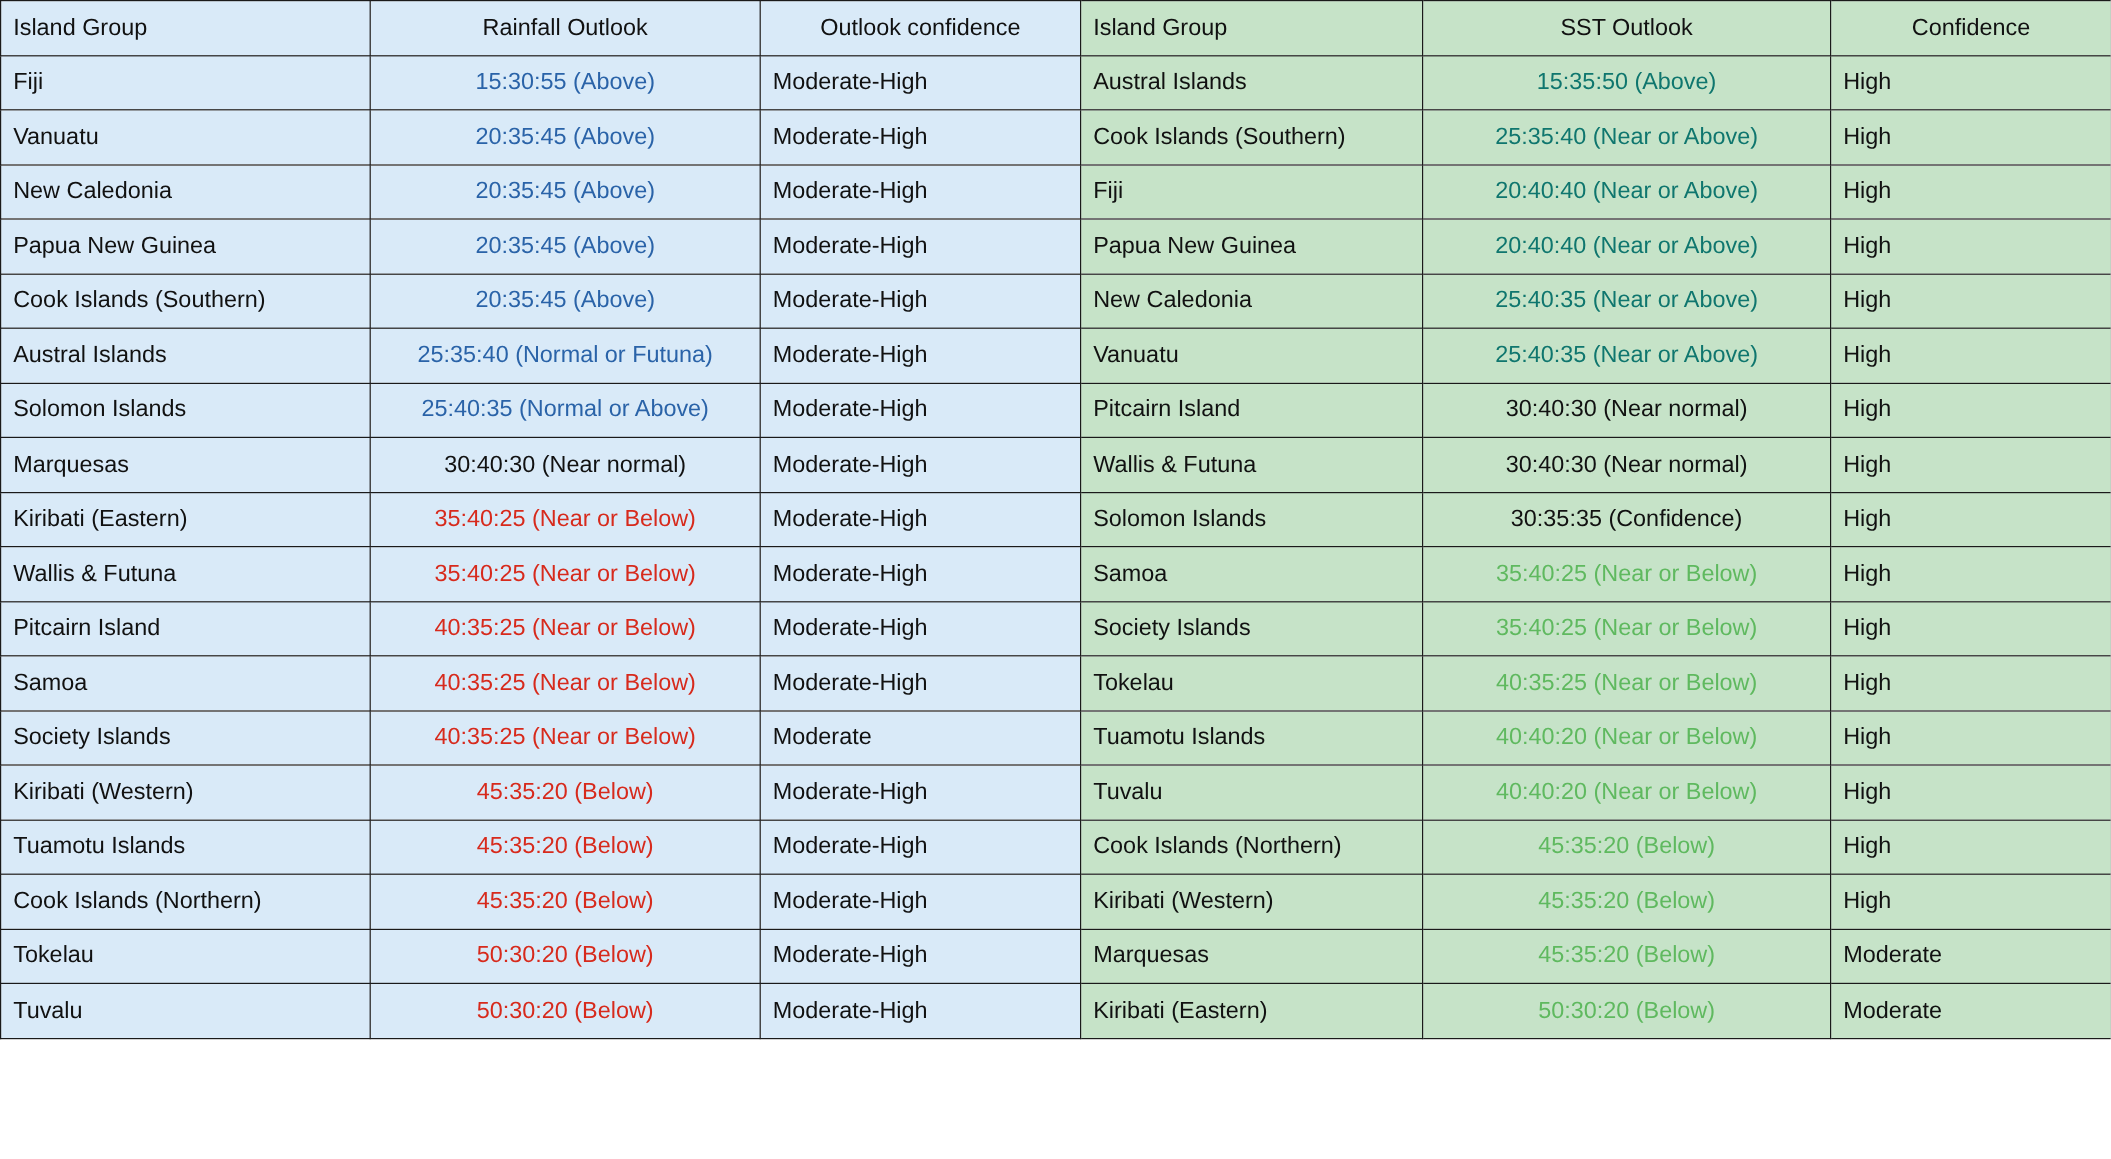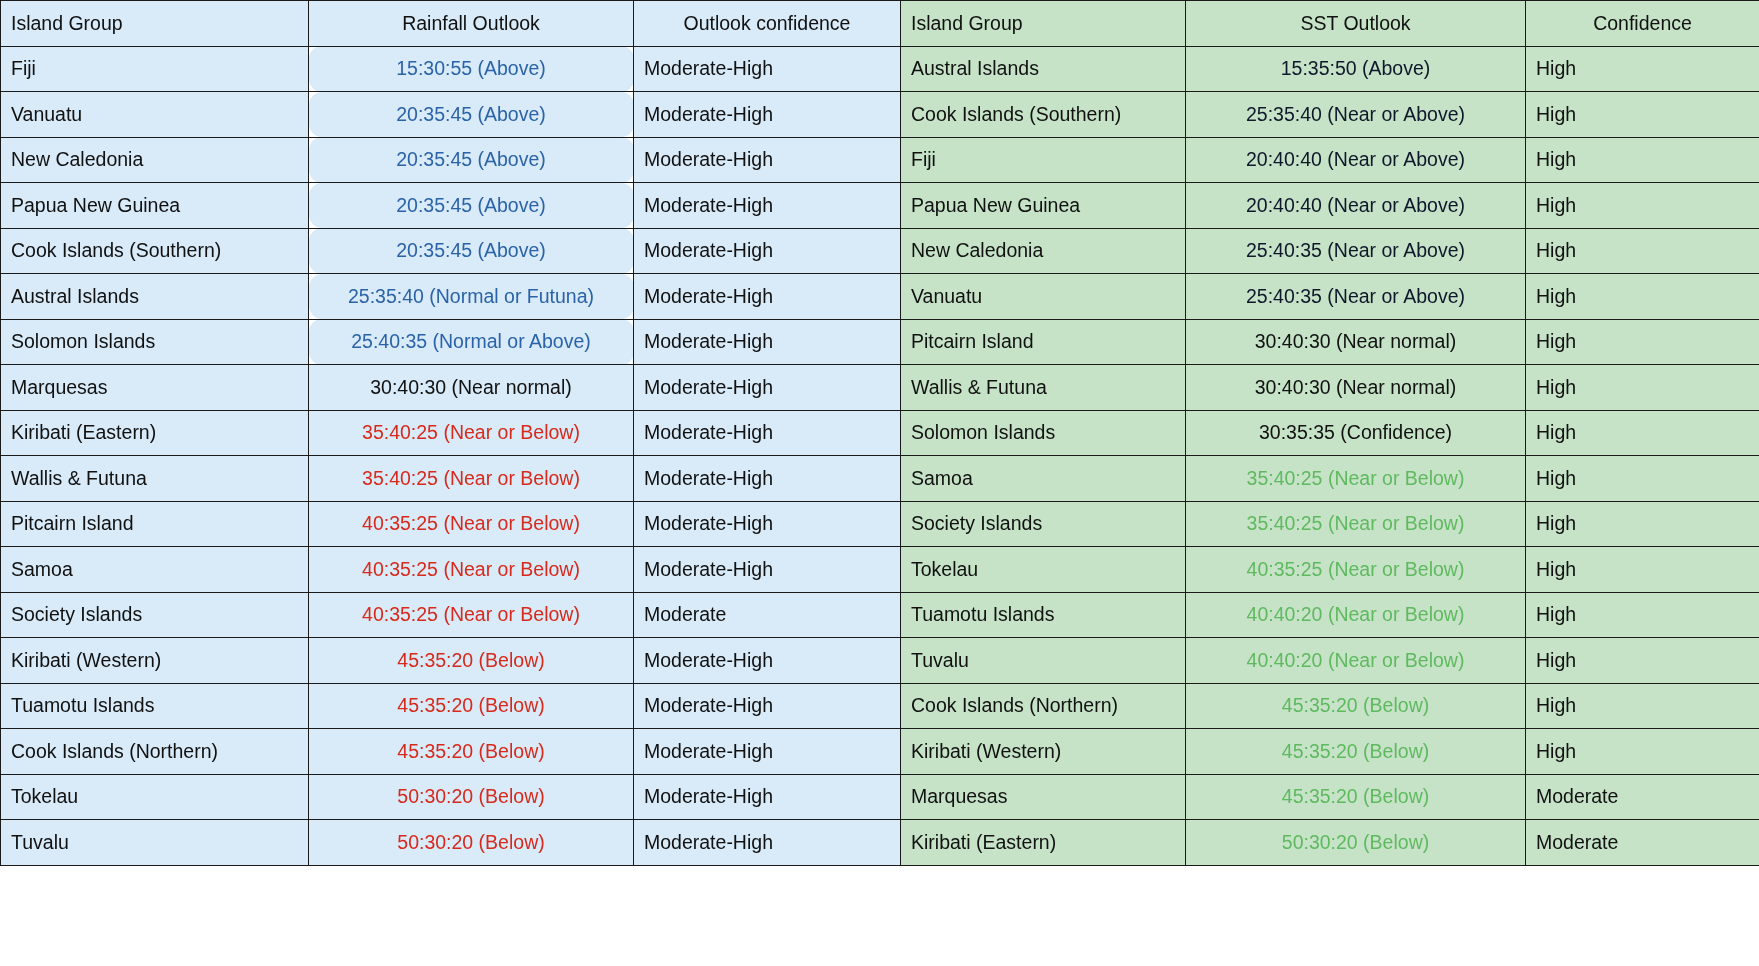--- a/index.html
+++ b/index.html
@@ -54,24 +54,24 @@
   }
   .name {
     text-align: left;
   }
   .val {
     text-align: center;
   }
   .conf {
   }
   
-  .v-blue   { color: #2a63a8; border-radius: 13px; }
+  .v-blue   { color: #2a63a8; }
   .v-black  { color: #111111; }
   .v-red    { color: #d72a1c; }
-  .v-orange { color: #0f172a; }
+  .v-orange { color: #0f766e; }
   .v-green  { color: #5fb95f; }
 </style>
 </head>
 <body>
 
 <div id="page">
   <table class="outlook">
     <colgroup>
       <col class="c-rain-name">
       <col class="c-rain-out">

